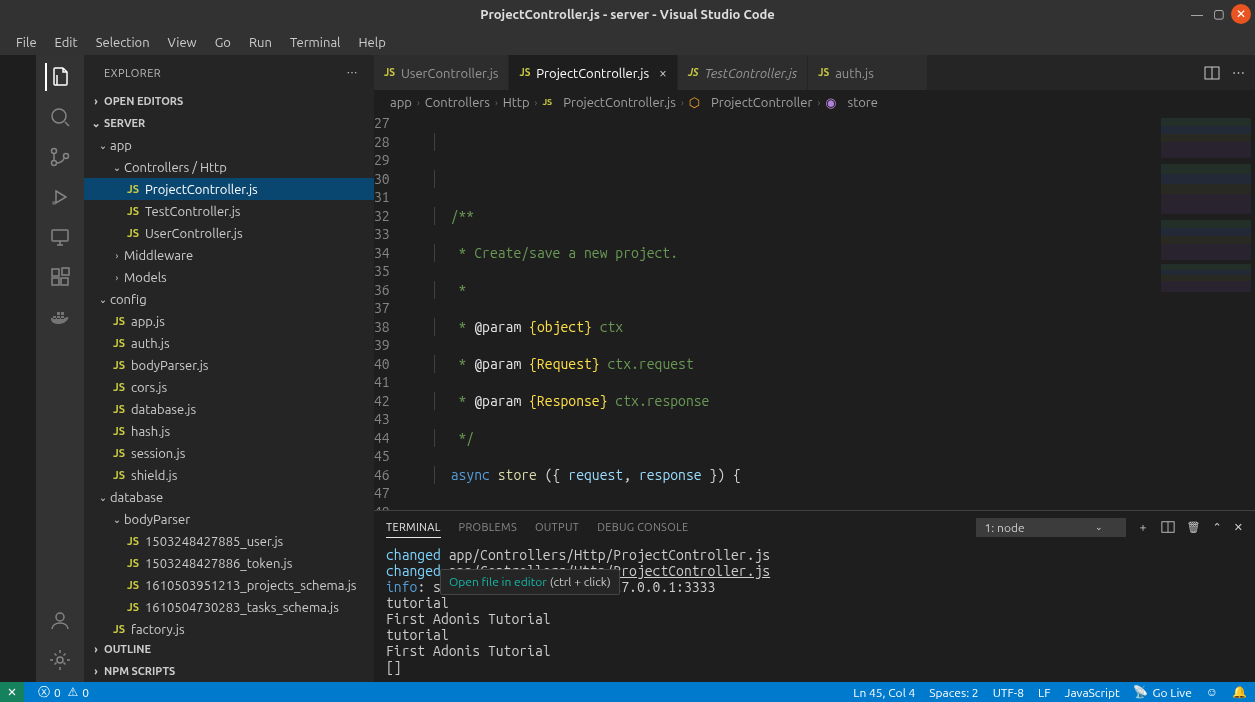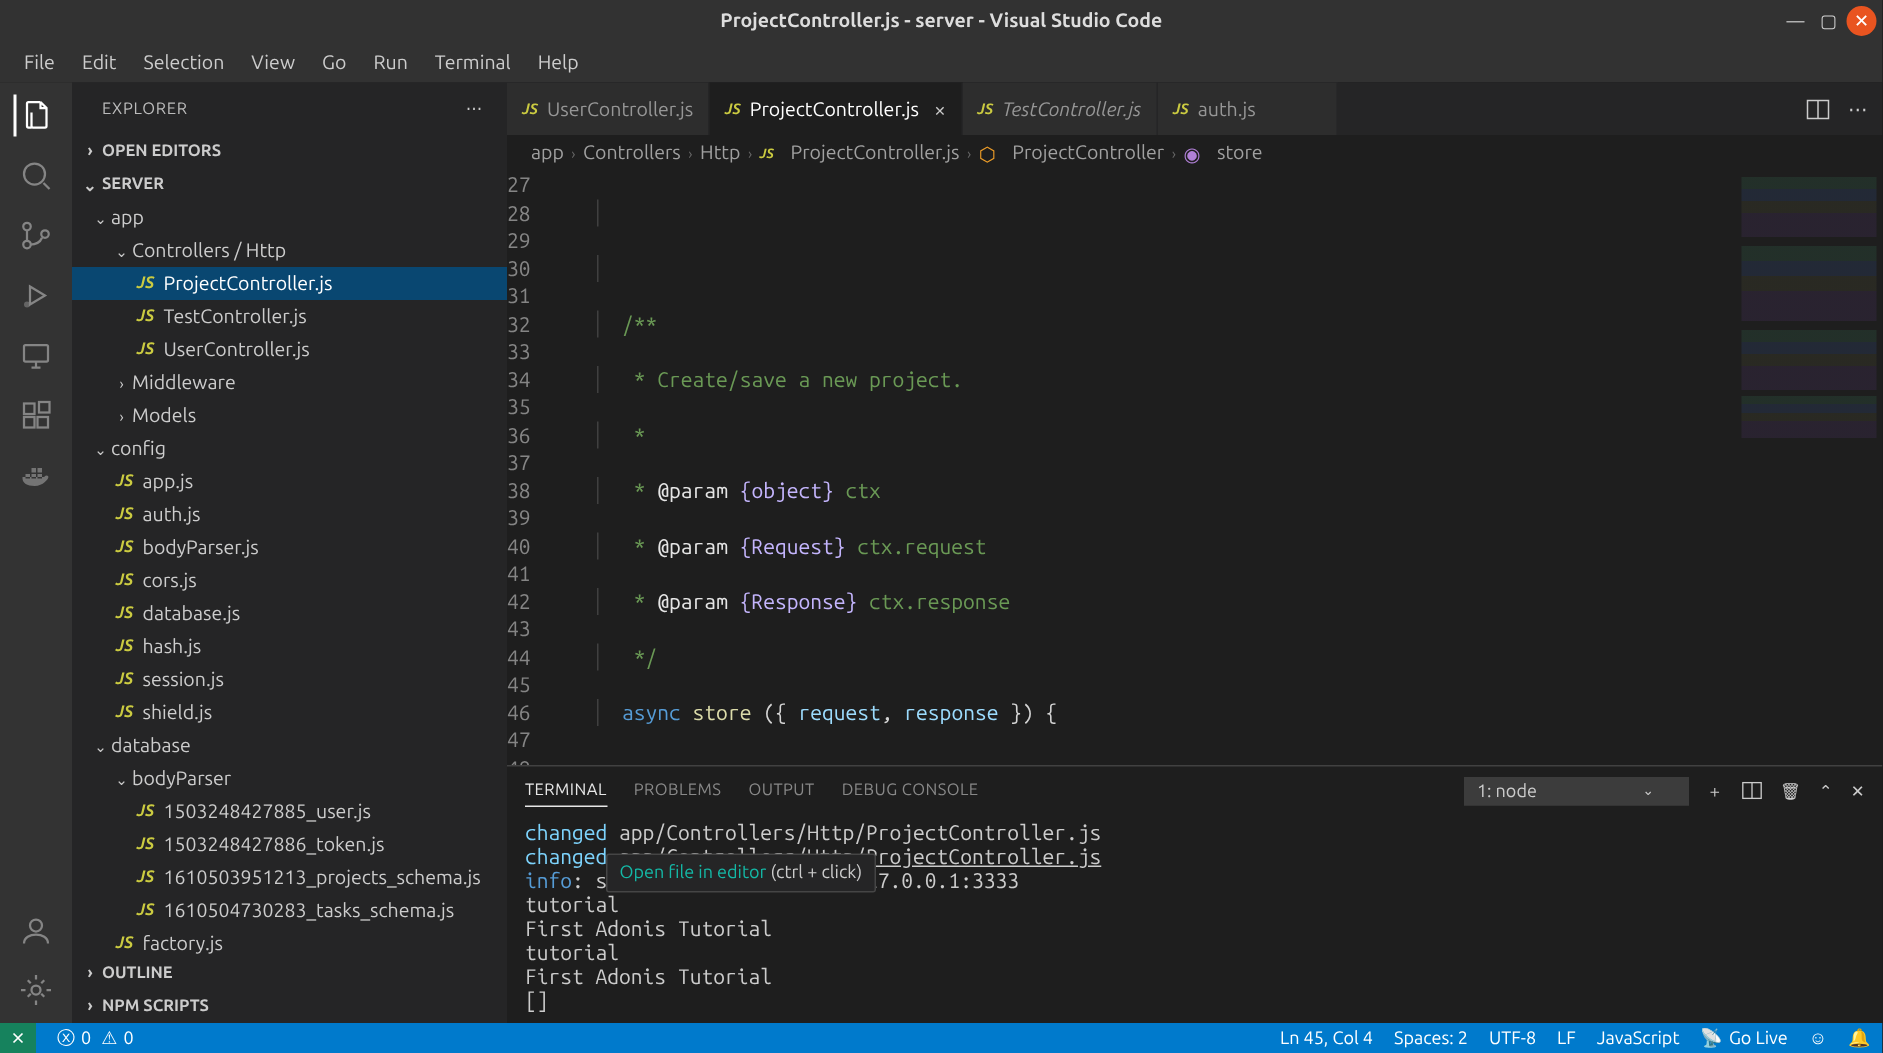--- a/index.html
+++ b/index.html
@@ -4,56 +4,56 @@
 <style>
 * { margin:0; padding:0; box-sizing:border-box; }
 body { font-family:"Ubuntu",-apple-system,sans-serif; font-size:13px; background:#1e1e1e; color:#ccc; overflow:hidden; width:1255px; height:702px; position:relative; }
 .titlebar { height:28px; background:#323232; display:flex; align-items:center; justify-content:center; position:relative; }
 .titlebar-title { color:#ddd; font-size:13px; font-weight:bold; }
 .titlebar-ctrls { position:absolute; right:4px; display:flex; gap:2px; }
 .tb-btn { width:20px; height:20px; border-radius:10px; display:flex; align-items:center; justify-content:center; font-size:12px; color:#ccc; }
 .tb-close { background:#e95420; color:#fff; }
 .menubar { height:27px; background:#323232; display:flex; align-items:center; padding:0 8px; gap:2px; }
 .menu-item { padding:3px 8px; color:#ccc; font-size:13px; border-radius:4px; cursor:pointer; }
-.main { display:flex; height:627px; }
+.main { display:flex; height:627px;margin-left:36px; }
 .activitybar { width:48px; background:#333; display:flex; flex-direction:column; align-items:center; padding-top:8px; gap:12px; }
 .ab-icon { width:28px; height:28px; display:flex; align-items:center; justify-content:center; color:#858585; cursor:pointer; }
 .ab-icon.active { color:#fff; border-left:2px solid #fff; margin-left:-2px; padding-left:2px; }
 .ab-bottom { margin-top:auto; margin-bottom:8px; display:flex; flex-direction:column; gap:12px; align-items:center; }
 .sidebar { width:290px; background:#252526; display:flex; flex-direction:column; overflow:hidden; }
 .sb-title { height:35px; display:flex; align-items:center; justify-content:space-between; padding:0 16px 0 20px; font-size:11px; color:#bbb; letter-spacing:0.5px; }
 .sb-title-actions { display:flex; gap:10px; color:#ccc; }
 .sb-section { height:22px; display:flex; align-items:center; padding-left:4px; font-size:11px; font-weight:bold; color:#ccc; cursor:pointer; }
 .sb-section .chev { width:16px; text-align:center; font-size:11px; }
 .tree { flex:1; overflow-y:auto; font-size:13px; }
 .tree-item { height:22px; display:flex; align-items:center; color:#ccc; cursor:pointer; white-space:nowrap; }
 .tree-item.active { background:#094771; color:#fff; }
 .tree-item .chev { width:14px; text-align:center; font-size:10px; color:#ccc; }
 .tree-item .ficon { width:18px; text-align:center; font-size:11px; }
-.js-ico { color:#cbcb41; font-weight:bold; font-size:9px;font-style:italic; }
+.js-ico { color:#cbcb41; font-weight:bold; font-size:9px; }
 .pad1{padding-left:12px}.pad2{padding-left:26px}.pad3{padding-left:40px}
 .editor-area { flex:1; display:flex; flex-direction:column; background:#1e1e1e; min-width:0; }
 .tabs { height:35px; background:#252526; display:flex; align-items:stretch; }
 .tab { display:flex; align-items:center; padding:0 10px; gap:6px; background:#2d2d2d; color:#969696; font-size:13px; cursor:pointer; min-width:120px; border-right:1px solid #252526;}
 .tab.active { background:#1e1e1e; color:#fff; }
 .tab.italic { font-style:italic; }
 .tab .ficon { font-size:10px; }
 .tab-close { margin-left:4px; color:#ccc; font-size:14px; }
 .tabs-actions { margin-left:auto; display:flex; align-items:center; gap:12px; padding:0 10px; color:#ccc; }
 .breadcrumbs { height:24px; display:flex; align-items:center; padding-left:16px; font-size:13px; color:#a0a0a0; gap:3px; background:#1e1e1e; }
 .bc-sep { color:#666; font-size:10px; padding:0 2px;}
 .bc-item { display:flex; align-items:center; gap:4px; }
 .sym-ico { color:#ee9d28; }
 .meth-ico { color:#b180d7; }
 .code-wrap { flex:1; display:flex; overflow:hidden; position:relative; }
 .gutter { width:60px; background:#1e1e1e; text-align:left; padding-right:18px; color:#858585; font-family:"Ubuntu Mono","Consolas",monospace; font-size:14px; line-height:18.5px; padding-top:0;}
 .code { flex:1; font-family:"Ubuntu Mono","Consolas",monospace; font-size:14px; line-height:18.5px; white-space:pre; color:#d4d4d4; position:relative; }
 .code .line { height:18.5px; }
 .indent-guide { display:inline-block; border-left:1px solid #404040; height:18.5px; vertical-align:top; }
-.c-comment{color:#6a9955}.c-keyword{color:#569cd6}.c-func{color:#dcdcaa}.c-var{color:#9cdcfe}.c-type{color:#c4b5fd}.c-doctag{color:#e5e5e5}
+.c-comment{color:#6a9955}.c-keyword{color:#569cd6}.c-func{color:#dcdcaa}.c-var{color:#9cdcfe}.c-type{color:#fde047}.c-doctag{color:#e5e5e5}
 .minimap { width:100px; background:#1e1e1e; position:relative; overflow:hidden; }
 .mm-block { position:absolute; right:4px; width:90px; background:linear-gradient(#2a4a3a 0 20%, #2a3a5a 20% 40%, #3a3a2a 40% 60%, #3a2a4a 60% 100%); opacity:0.4; }
 .panel { height:172px; background:#1e1e1e; border-top:1px solid #414141; display:flex; flex-direction:column; }
 .panel-tabs { height:32px; display:flex; align-items:center; padding:0 12px; gap:18px; font-size:11px; color:#888;}
 .panel-tab { cursor:pointer; letter-spacing:0.3px; padding:4px 0;}
 .panel-tab.active { color:#e7e7e7; border-bottom:1px solid #e7e7e7; }
 .panel-actions { margin-left:auto; display:flex; align-items:center; gap:12px; color:#ccc; }
 .term-select { background:#3c3c3c; border:1px solid #3c3c3c; color:#ccc; font-size:12px; padding:2px 22px 2px 8px; position:relative; width:150px; display:flex; align-items:center; justify-content:space-between;}
 .terminal-body { flex:1; font-family:"Ubuntu Mono","Consolas",monospace; font-size:14px; line-height:16px; padding:4px 12px; white-space:pre; color:#ccc; position:relative; }
 .t-changed{color:#7dd3fc}.t-underline{text-decoration:underline}.t-info{color:#569cd6}

